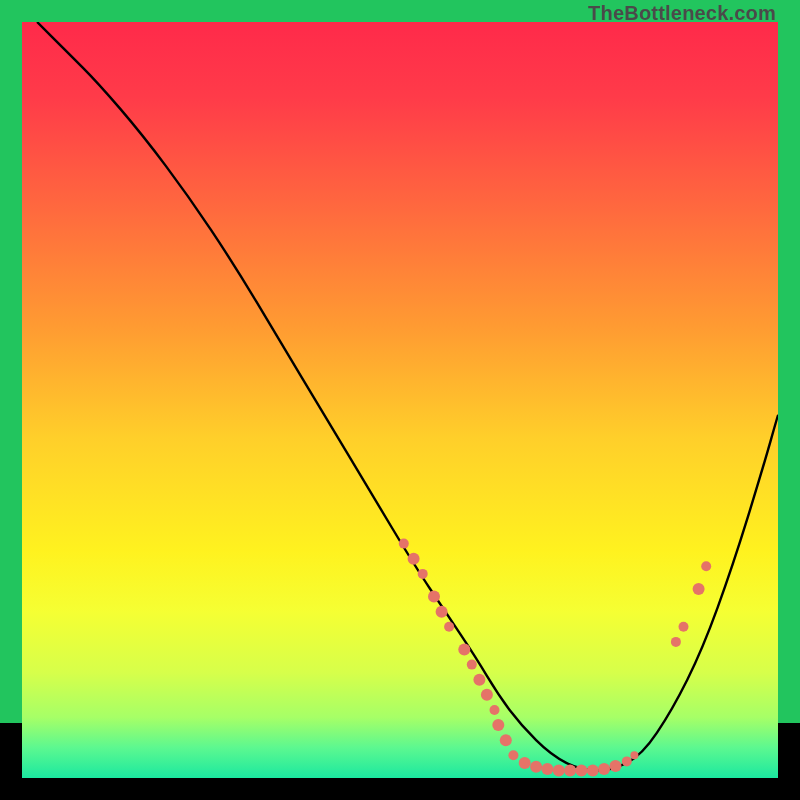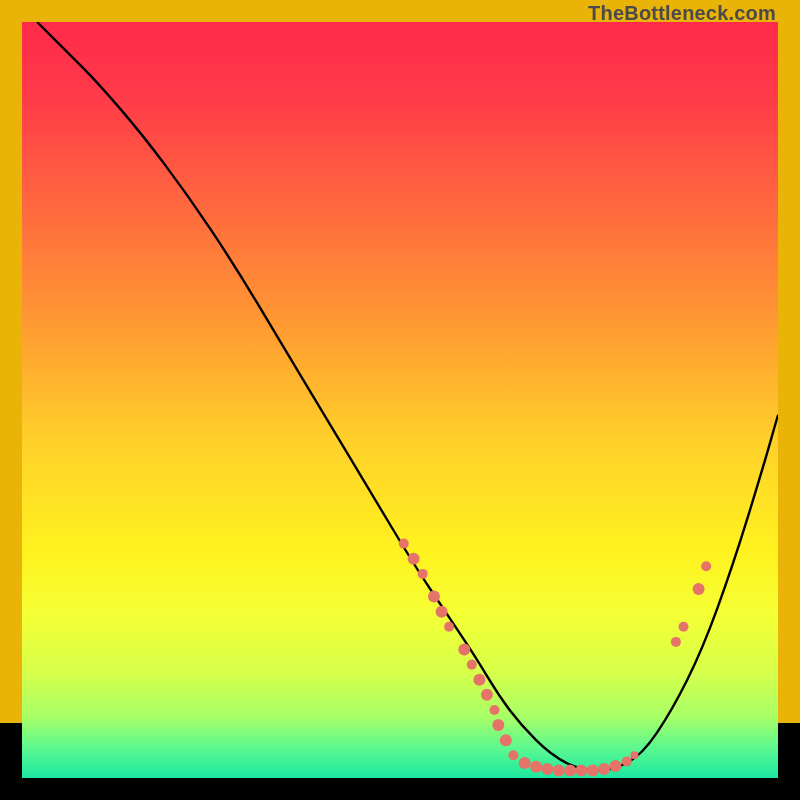--- a/index.html
+++ b/index.html
@@ -1,17 +1,17 @@
 <!DOCTYPE html>
 <html><head>
 <meta charset="utf-8">
 <style>
   * { margin: 0; padding: 0; box-sizing: border-box; }
   html, body { width: 800px; height: 800px; background: #000; overflow: hidden; }
-  .stage { position: relative; width: 800px; height: 723px; background: #eab308; }
+  .stage { position: relative; width: 800px; height: 723px; background: #22c55e; }
   .plot { position: absolute; left: 22px; top: 22px; width: 756px; height: 756px; }
   .gradient-bg { position: absolute; inset: 0; }
   .watermark {
     position: absolute;
     top: 2px;
     right: 24px;
     font-family: Arial, Helvetica, sans-serif;
     font-size: 20px;
     font-weight: 600;
     color: #4a4a4a;

